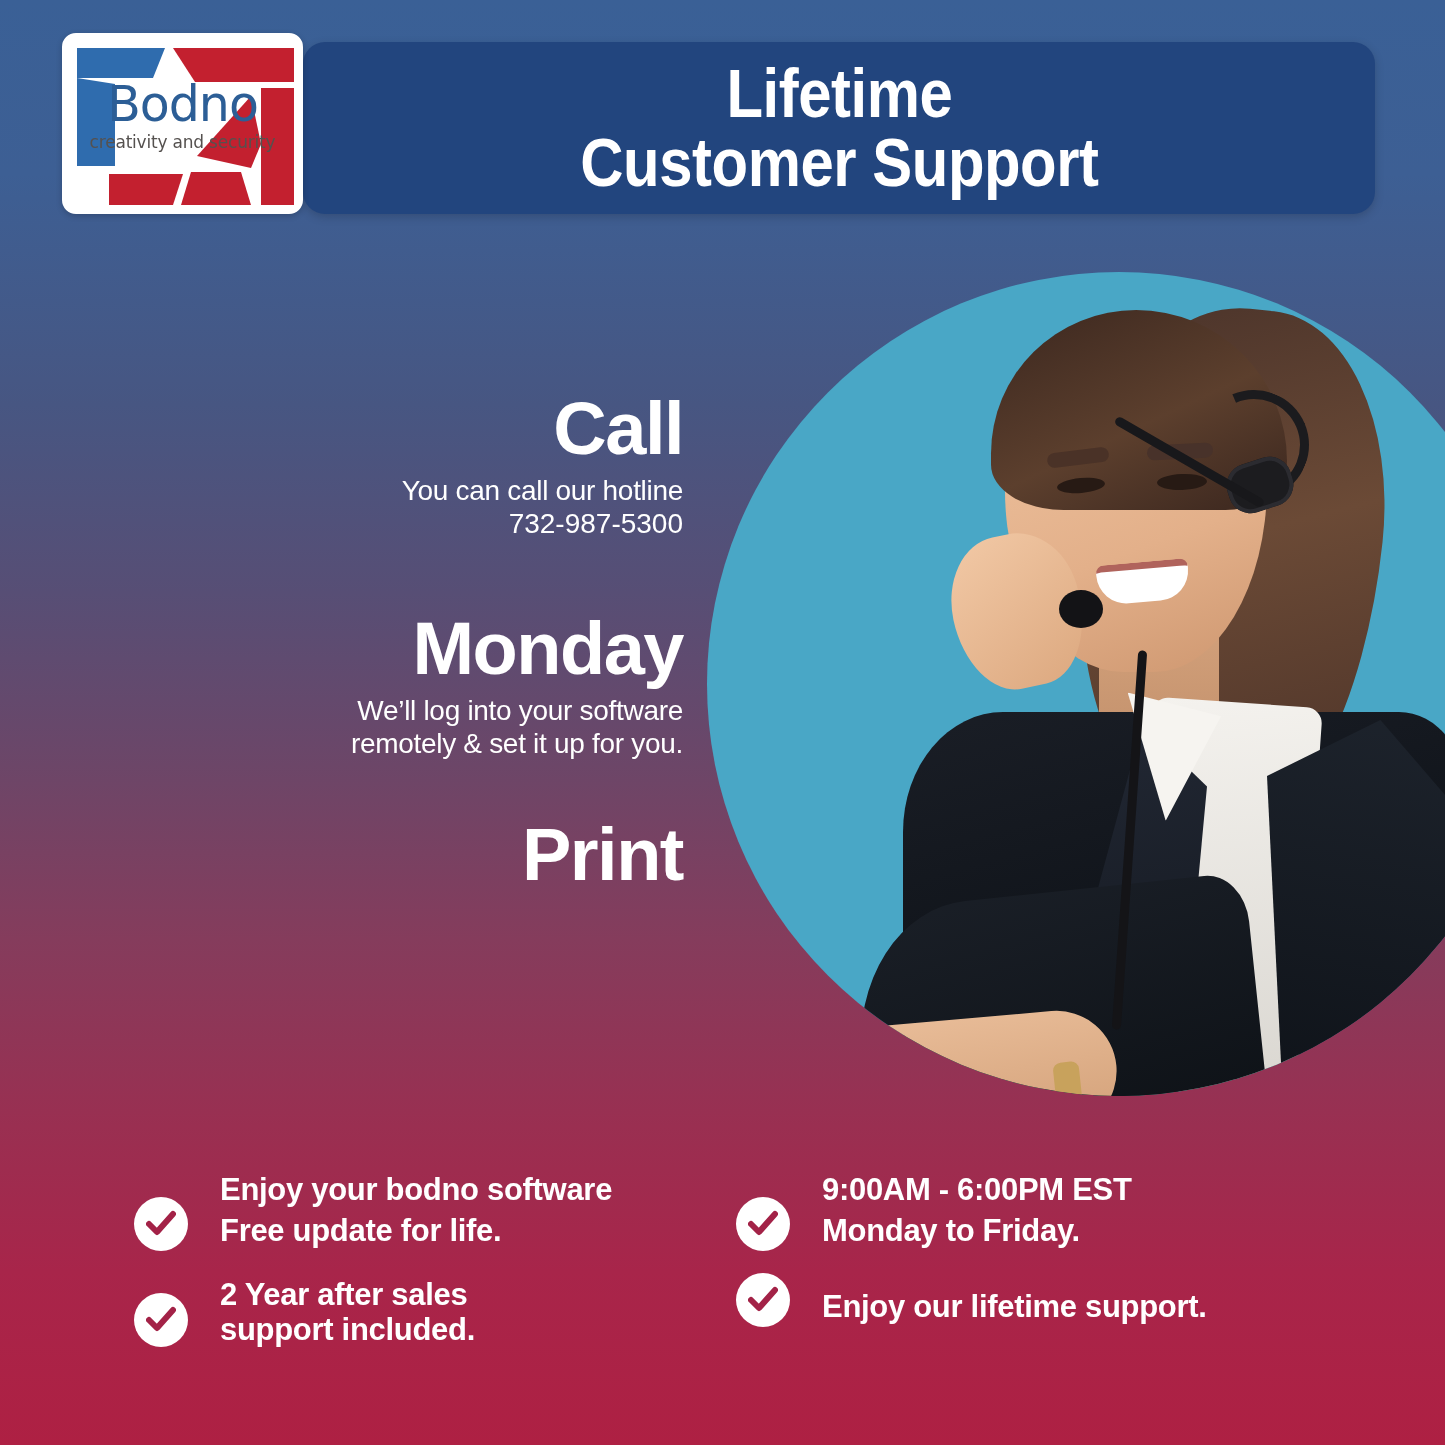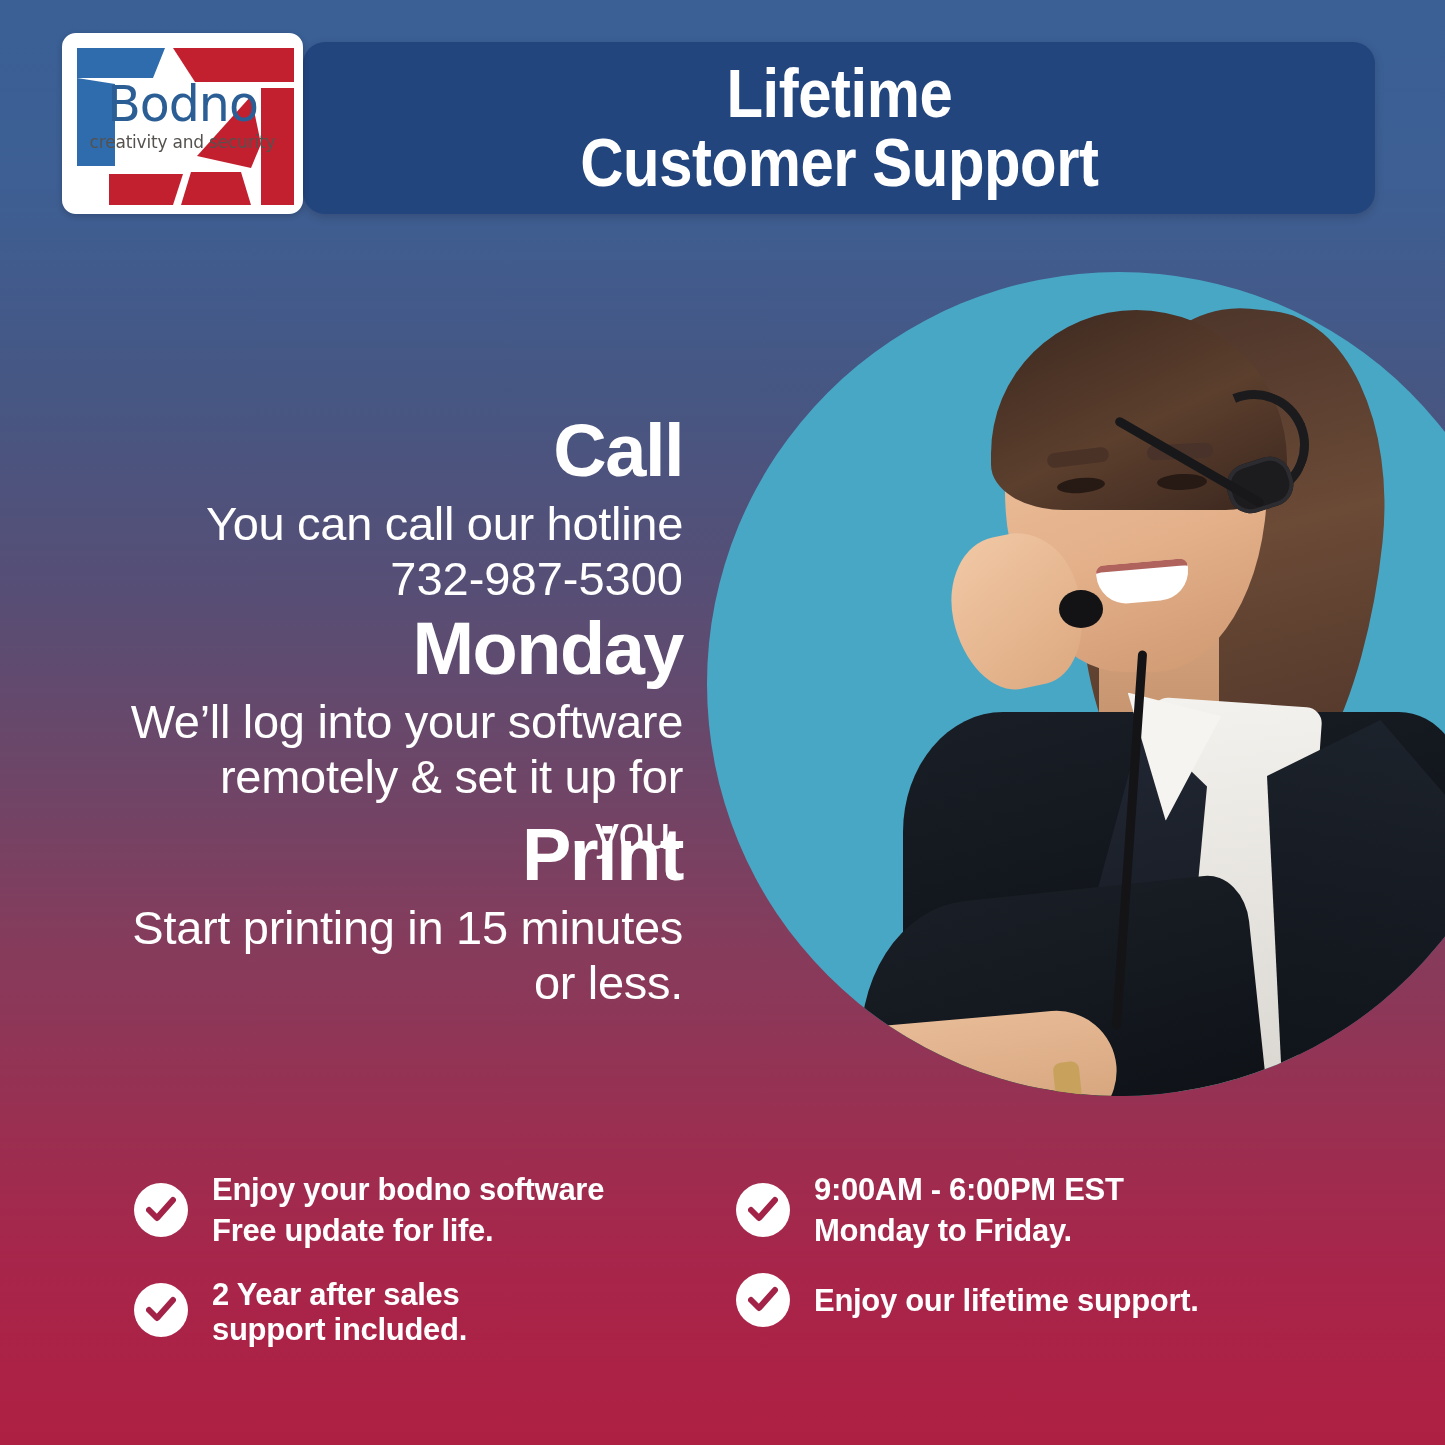--- a/index.html
+++ b/index.html
@@ -221,40 +221,40 @@
   .content-block { position:absolute; text-align:right; width:560px; left:123px; }
   .block-heading {
     color:#FFFFFF;
     font-weight:bold;
     font-size:74px;
     line-height:1.0;
     letter-spacing:-1.5px;
   }
   .block-line {
     color:#FFFFFF;
-    font-size:47px;
+    font-size:28px;
     line-height:1.18;
     letter-spacing:-0.3px;
   }
   .block-line.bold { font-weight:normal; letter-spacing:0px; }
-  #block-call    { top:392px;margin-top:22px; }
+  #block-call    { top:392px; }
   #block-support { top:612px; }
   #block-print   { top:818px; }
   .block-body { margin-top:8px; }
 
   
   #bullets {
     position:absolute;
     left:0; top:1168px;
     width:1445px; height:220px;
   }
   .bullet-col { position:absolute; top:0; }
   #bullet-col-left  { left:134px; width:560px; }
   #bullet-col-right { left:736px; width:560px; }
-  .bullet-item { display:flex; align-items:center; margin-bottom:22px; }
+  .bullet-item { display:flex; align-items:flex-end; margin-bottom:22px;gap:8px; }
   .check-icon {
     flex:0 0 auto;
     width:54px; height:54px;
     border-radius:50%;
     background:#FFFFFF;
     margin-right:24px;
     position:relative;
   }
   .check-icon svg { position:absolute; left:12px; top:13px; }
   .bullet-text {
@@ -342,24 +342,20 @@
   <div class="content-block" id="block-support">
     <div class="block-heading">Monday</div>
     <div class="block-body">
       <div class="block-line">We’ll log into your software</div>
       <div class="block-line">remotely &amp; set it up for you.</div>
     </div>
   </div>
 
   <div class="content-block" id="block-print">
     <div class="block-heading">Print</div>
-    <div class="block-body">
-      <div class="block-line">Start printing in 15 minutes</div>
-      <div class="block-line">or less.</div>
-    </div>
   </div>
 
   <div id="bullets">
 
     <div class="bullet-col" id="bullet-col-left">
 
       <div class="bullet-item">
         <span class="check-icon">
           <svg width="30" height="28" viewBox="0 0 30 28">
             <path d="M3 14 L11 22 L27 4" fill="none" stroke="#A32247" stroke-width="6" stroke-linecap="round" stroke-linejoin="round"></path>

